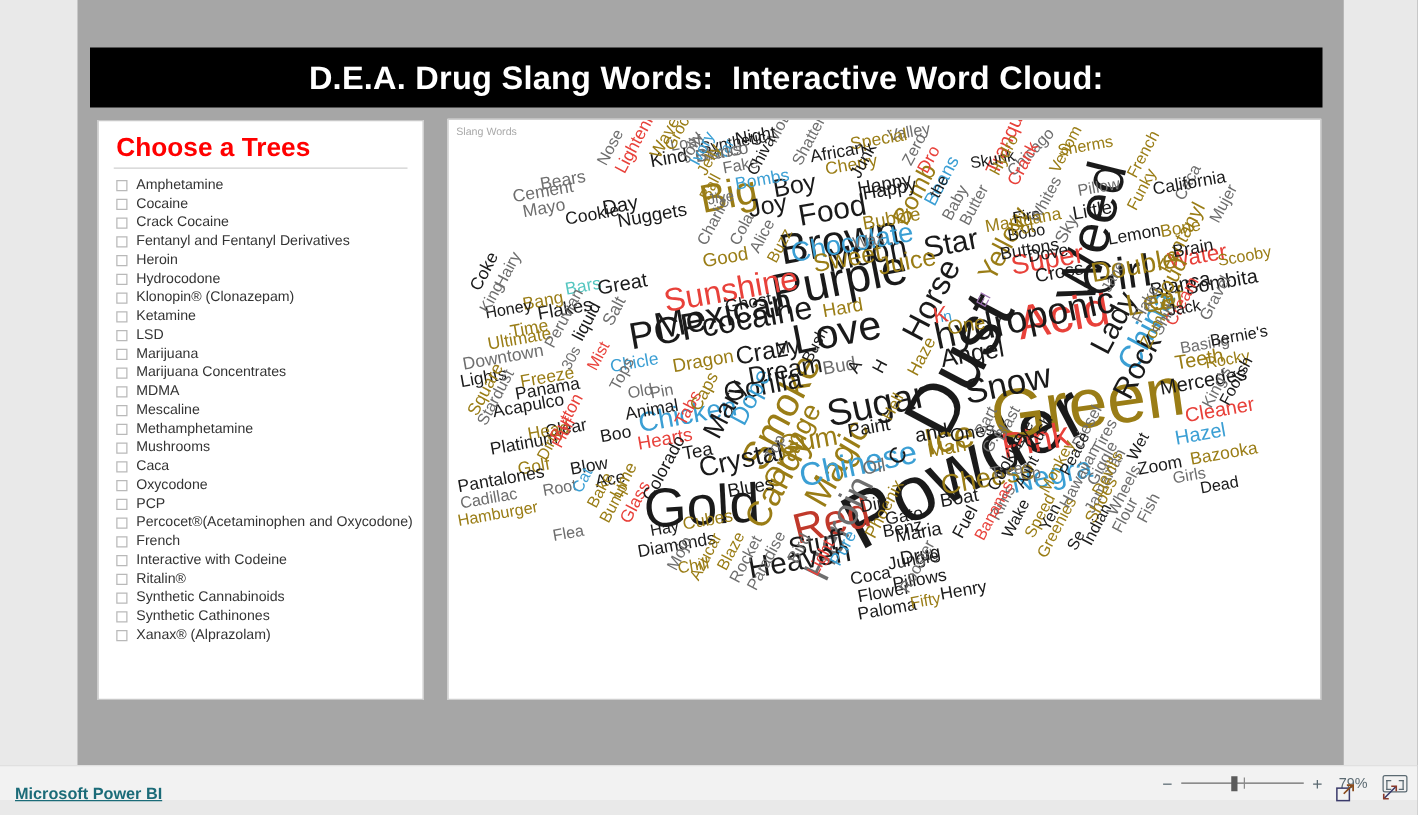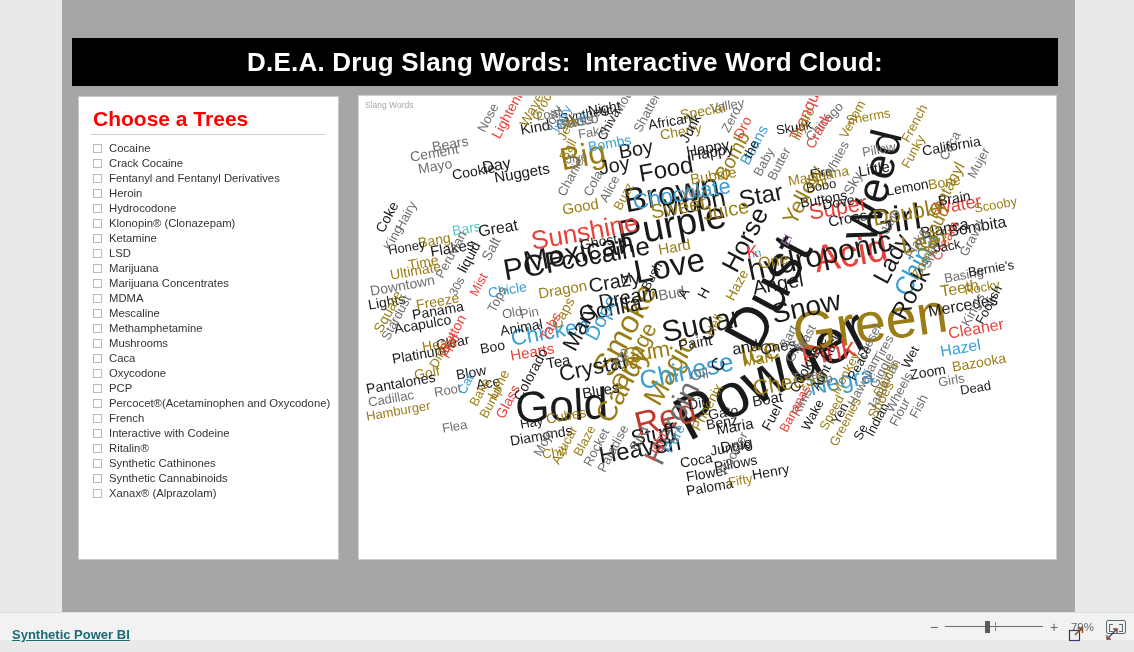--- a/index.html
+++ b/index.html
@@ -165,20 +165,24 @@
 <div id="title-banner">
   <div class="title-text">D.E.A. Drug Slang Words:  Interactive Word Cloud:</div>
 </div>
 
 <div id="slicer-panel">
   <div id="slicer-title">Choose a Trees</div>
   <div id="slicer-divider"></div>
   <div id="slicer-list">
       <div class="slicer-item">
         <span class="slicer-checkbox"></span>
+        <span class="slicer-label">Amphetamine</span>
+      </div>
+      <div class="slicer-item">
+        <span class="slicer-checkbox"></span>
         <span class="slicer-label">Cocaine</span>
       </div>
       <div class="slicer-item">
         <span class="slicer-checkbox"></span>
         <span class="slicer-label">Crack Cocaine</span>
       </div>
       <div class="slicer-item">
         <span class="slicer-checkbox"></span>
         <span class="slicer-label">Fentanyl and Fentanyl Derivatives</span>
       </div>
@@ -249,25 +253,25 @@
       <div class="slicer-item">
         <span class="slicer-checkbox"></span>
         <span class="slicer-label">Interactive with Codeine</span>
       </div>
       <div class="slicer-item">
         <span class="slicer-checkbox"></span>
         <span class="slicer-label">Ritalin®</span>
       </div>
       <div class="slicer-item">
         <span class="slicer-checkbox"></span>
+        <span class="slicer-label">Synthetic Cannabinoids</span>
+      </div>
+      <div class="slicer-item">
+        <span class="slicer-checkbox"></span>
         <span class="slicer-label">Synthetic Cathinones</span>
-      </div>
-      <div class="slicer-item">
-        <span class="slicer-checkbox"></span>
-        <span class="slicer-label">Synthetic Cannabinoids</span>
       </div>
       <div class="slicer-item">
         <span class="slicer-checkbox"></span>
         <span class="slicer-label">Xanax® (Alprazolam)</span>
       </div>
     </div>
 </div>
 
 <div id="wordcloud-panel">
   <div id="wordcloud-header">Slang Words</div>
@@ -572,21 +576,21 @@
       <div id="zoom-thumb"></div>
     </div>
     <div class="zoom-plus">+</div>
     <div id="zoom-value">79%</div>
     <div id="fit-btn"></div>
   </div>
 </div>
 
 <div id="footer">
   <div id="footer-inner">
-    <div id="powerbi-link">Synthetic Power BI</div>
+    <div id="powerbi-link">Microsoft Power BI</div>
     <div id="footer-icons">
       <span class="footer-icon">
         <svg viewBox="0 0 16 16" width="16" height="16">
           <rect x="1.5" y="4.5" width="10" height="10" fill="none" stroke="#3a3a6a" stroke-width="1.2"></rect>
           <path d="M7 9 L13.5 2.5" stroke="#8a4a1a" stroke-width="1.4" fill="none"></path>
           <path d="M9.5 2 L14.5 2 L14.5 7" fill="none" stroke="#8a4a1a" stroke-width="1.4"></path>
         </svg>
       </span>
       <span class="footer-icon">
         <svg viewBox="0 0 16 16" width="16" height="16">

